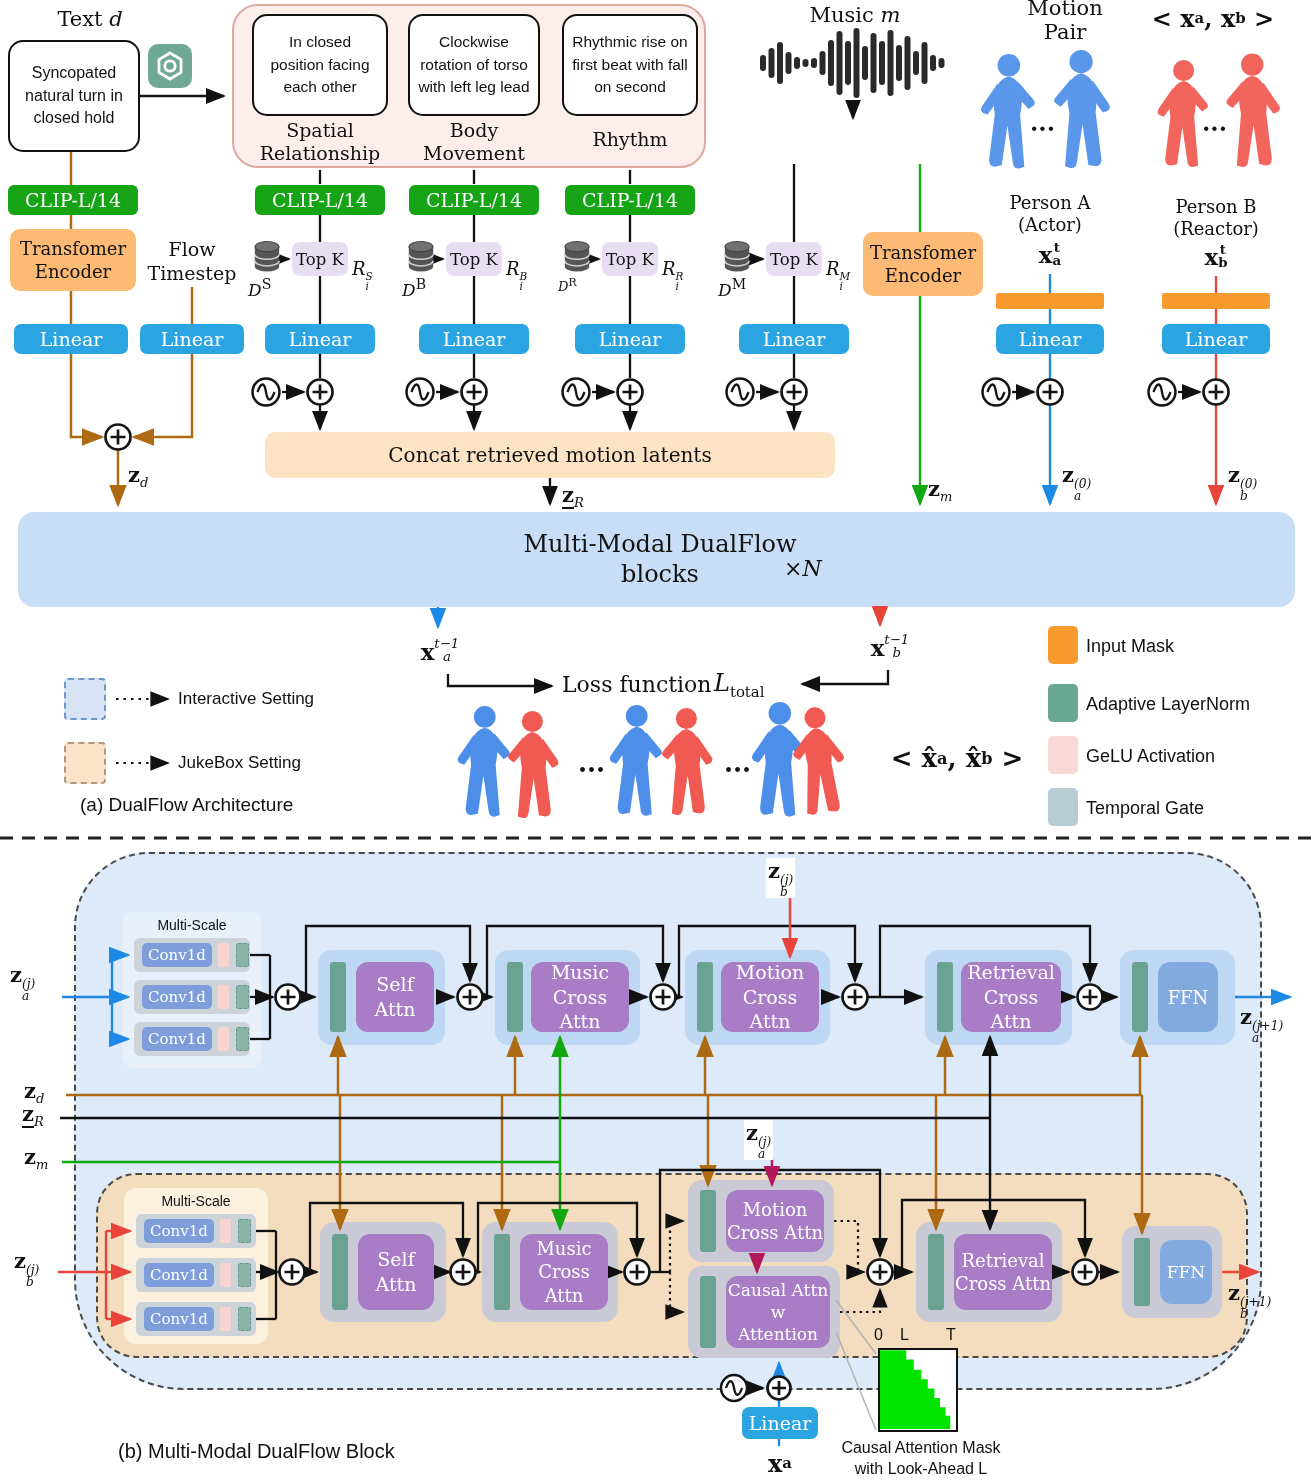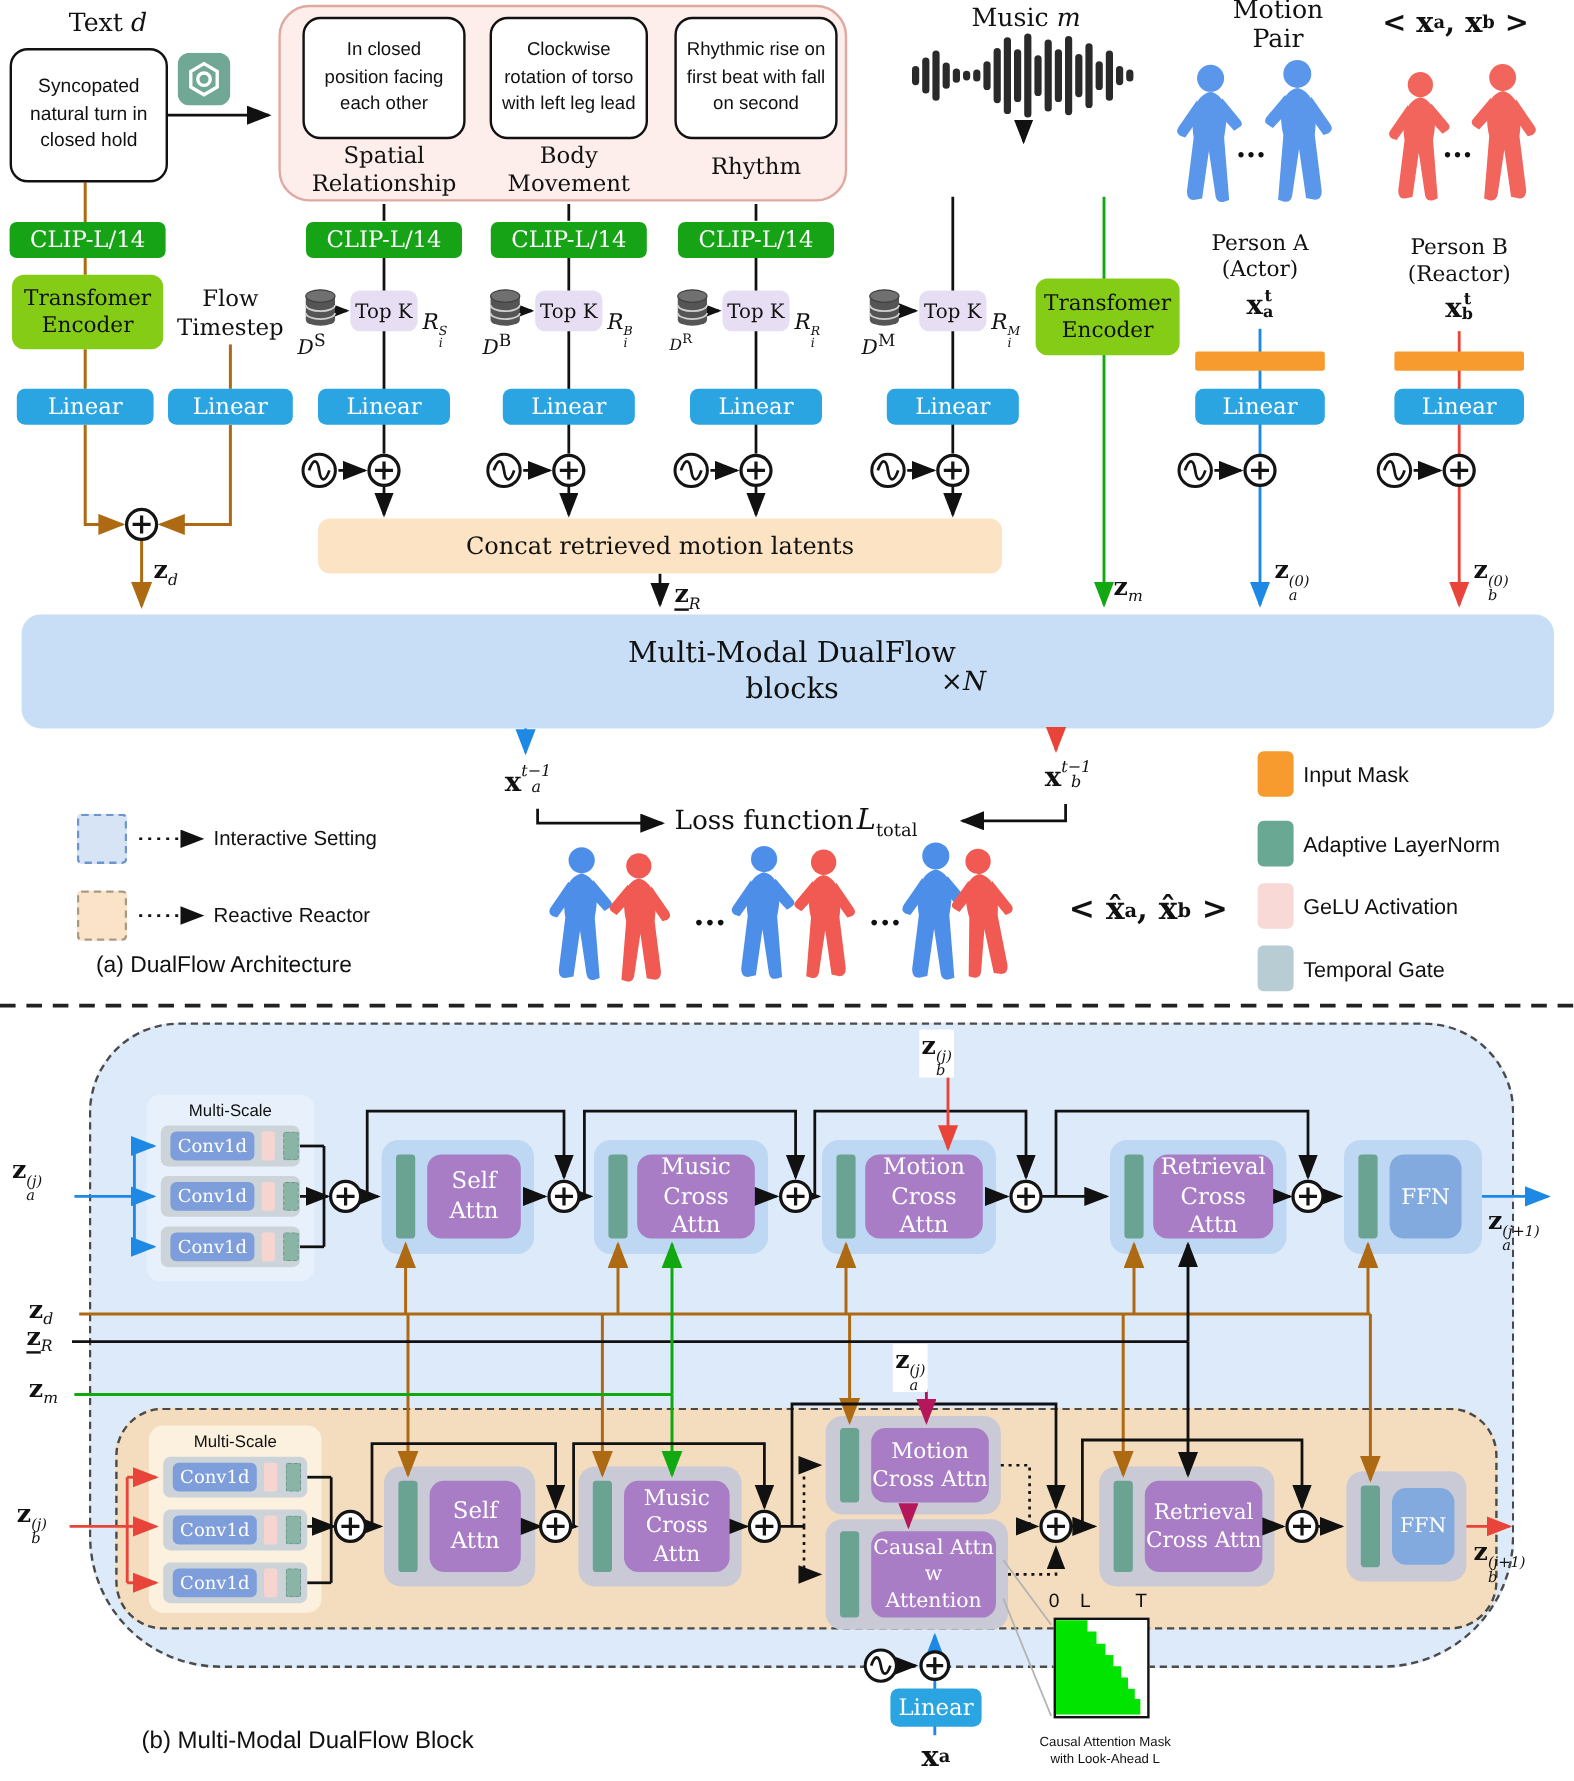--- a/index.html
+++ b/index.html
@@ -4,21 +4,21 @@
 <style>
   html,body{margin:0;padding:0;background:#fff}
   #cv{position:relative;width:1312px;height:1484px;background:#fff;overflow:hidden;color:#111}
   .bx{position:absolute;box-sizing:border-box}
   .flx{display:flex;align-items:center;justify-content:center;text-align:center}
   .col{flex-direction:column}
   .srf{font-family:"DejaVu Serif","Liberation Serif",serif}
   .sans{font-family:"Liberation Sans","DejaVu Sans",sans-serif}
   .grn{background:#16A316;border-radius:6px;color:#fff}
   .blu{background:#2AA5E2;border-radius:7px;color:#fff}
-  .peach{background:#84cc16;border-radius:10px}
+  .peach{background:#fdba74;border-radius:10px}
   .topk{background:#E7DEF4;border-radius:8px}
   .purp{background:#A87DC6;border-radius:12px;color:#fff}
   .ffnb{background:#82AADE;border-radius:12px;color:#fff}
   .gbar{background:#6AA392;border-radius:3px}
   .topc{background:#BED8F3;border-radius:14px}
   .botc{background:#C9CAD6;border-radius:14px}
   .convrow{background:#CCD4DA;border-radius:6px}
   .convbx{background:#7E9EDB;border-radius:5px;color:#fff}
   .pinkr{background:#F6D5D0;border-radius:2px}
   .tealr{background:#8AB4A6;border-radius:2px;border:1px dashed #69988A}
@@ -549,21 +549,21 @@
         <span>t−1</span>
         <span>b</span>
       </span>
     </div>
   <div class="bx srf" style="left:562px;top:672px;font-size:22px">Loss function</div>
   <div class="bx m" style="left:714px;top:668px;font-size:24px"><i>L</i><sub class="rm">total</sub></div>
 
   <div class="bx" style="left:64px;top:678px;width:42px;height:42px;background:#D6E4F6;border:2.5px dashed #6F96CC;border-radius:4px"></div>
   <div class="bx sans" style="left:178px;top:689px;font-size:17px">Interactive Setting</div>
   <div class="bx" style="left:64px;top:742px;width:42px;height:42px;background:#FAE3C8;border:2.5px dashed #A89A85;border-radius:4px"></div>
-  <div class="bx sans" style="left:178px;top:753px;font-size:17px">Reactive Reactor</div>
+  <div class="bx sans" style="left:178px;top:753px;font-size:17px">JukeBox Setting</div>
 
   <svg class="bx" style="left:452px;top:700px" width="60" height="132" viewBox="0 0 44 90" fill="#4D8FE8">
       <use href="#prs"></use>
     </svg>
   <svg class="bx" style="left:506px;top:706px;transform:scaleX(-1)" width="58" height="126" viewBox="0 0 44 90" fill="#F05A52">
       <use href="#prs"></use>
     </svg>
   <div class="bx m" style="left:578px;top:748px;font-size:26px">...</div>
   <svg class="bx" style="left:604px;top:698px" width="60" height="134" viewBox="0 0 44 90" fill="#4D8FE8">
       <use href="#prs"></use>
@@ -711,21 +711,21 @@
       </span></div>
 
   <div class="bx sans" style="left:874px;top:1326px;font-size:16px">0</div>
   <div class="bx sans" style="left:900px;top:1326px;font-size:16px">L</div>
   <div class="bx sans" style="left:946px;top:1326px;font-size:16px">T</div>
   <div class="bx" style="left:878px;top:1348px;width:80px;height:84px;background:#fff;border:2.5px solid #111">
     <svg width="75" height="79" viewBox="0 0 80 84" style="display:block">
         <path d="M0,0 H28 V10 H36 V21 H44 V31 H51 V41 H58 V51 H64 V61 H70 V70 H75 V84 H0 Z" fill="#00E400"></path>
       </svg>
   </div>
-  <div class="bx sans flx col" style="left:826px;top:1438px;width:190px;height:42px;font-size:11px;line-height:1.3">
+  <div class="bx sans flx col" style="left:826px;top:1438px;width:190px;height:42px;font-size:16px;line-height:1.3">
       <span>Causal Attention Mask</span>
       <span>with Look-Ahead L</span>
     </div>
 
   <div class="bx blu flx srf" style="left:742px;top:1407px;width:76px;height:32px;font-size:19px">Linear</div>
   <div class="bx m flx" style="left:756px;top:1446px;width:48px;height:34px;font-size:24px">
       <span>x</span>
       <sub class="b">a</sub>
     </div>
 

